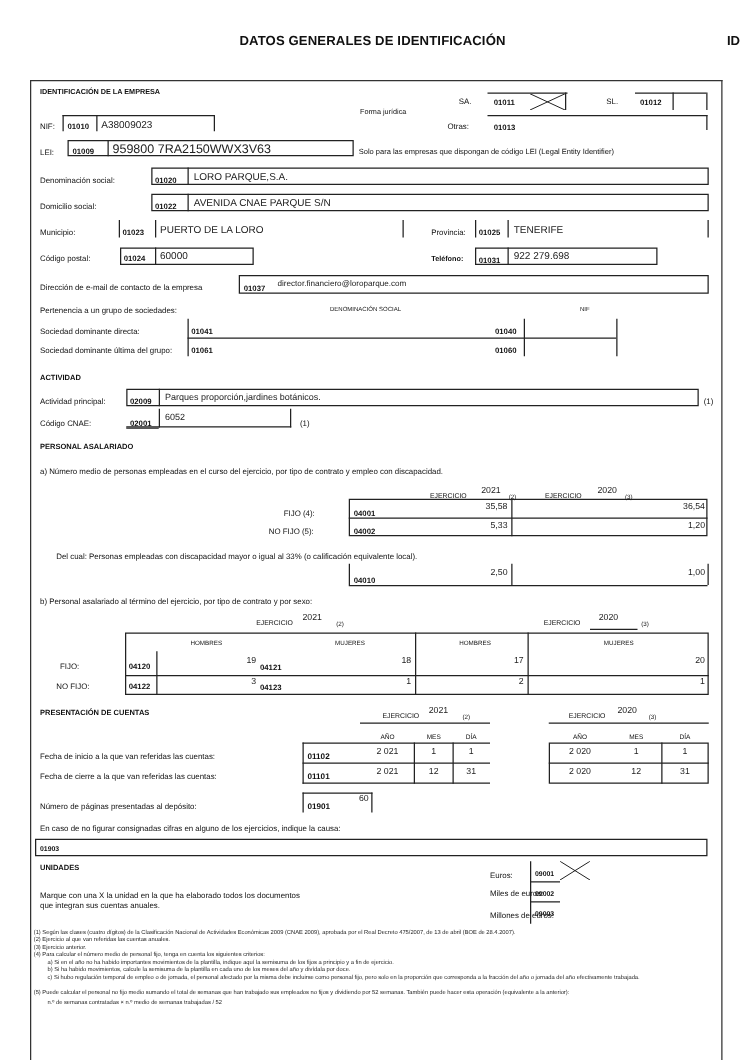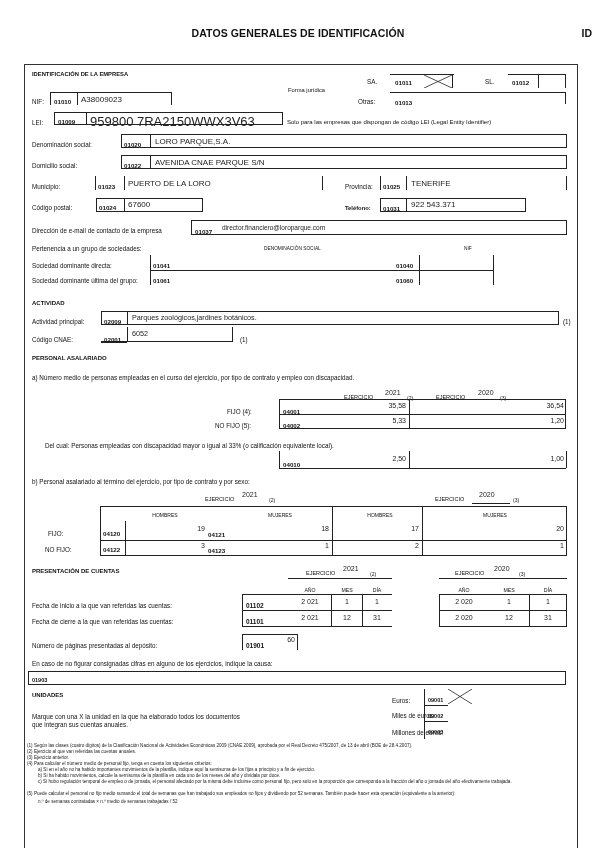--- a/index.html
+++ b/index.html
@@ -56,21 +56,21 @@
 <div class="lbl" style="left:32px;top:98px;">NIF:</div>
 <div class="box" style="left:50px;top:92px;width:122px;height:13px;border-bottom:none;"></div>
 <div class="code" style="left:54px;top:98px;">01010</div>
 <div class="vl" style="left:77px;top:92px;height:13px;"></div>
 <div class="val" style="left:81px;top:95px;">A38009023</div>
 
 <div class="lbl" style="left:32px;top:119px;">LEI:</div>
 <div class="box" style="left:54px;top:112px;width:229px;height:13px;"></div>
 <div class="code" style="left:58px;top:118px;">01009</div>
 <div class="vl" style="left:86px;top:112px;height:13px;"></div>
-<div class="val" style="left:90px;top:114px;font-size:13px;">959800 7RA2150WWX3V63</div>
+<div class="val" style="left:90px;top:114px;font-size:10px;">959800 7RA2150WWX3V63</div>
 <div class="lbl" style="left:287px;top:119px;font-size:6px;">Solo para las empresas que dispongan de código LEI (Legal Entity Identifier)</div>
 
 <div class="lbl" style="left:32px;top:141px;">Denominación social:</div>
 <div class="box" style="left:121px;top:134px;width:446px;height:14px;"></div>
 <div class="code" style="left:124px;top:141px;">01020</div>
 <div class="vl" style="left:150px;top:134px;height:14px;"></div>
 <div class="val" style="left:155px;top:137px;">LORO PARQUE,S.A.</div>
 
 <div class="lbl" style="left:32px;top:162px;">Domicilio social:</div>
 <div class="box" style="left:121px;top:155px;width:446px;height:14px;"></div>
@@ -89,27 +89,27 @@
 <div class="vl" style="left:380px;top:176px;height:14px;"></div>
 <div class="code" style="left:383px;top:183px;">01025</div>
 <div class="vl" style="left:406px;top:176px;height:14px;"></div>
 <div class="val" style="left:411px;top:179px;">TENERIFE</div>
 <div class="vl" style="left:566px;top:176px;height:14px;"></div>
 
 <div class="lbl" style="left:32px;top:204px;">Código postal:</div>
 <div class="box" style="left:96px;top:198px;width:107px;height:14px;"></div>
 <div class="code" style="left:99px;top:204px;">01024</div>
 <div class="vl" style="left:124px;top:198px;height:14px;"></div>
-<div class="val" style="left:128px;top:200px;">67600</div>
+<div class="val" style="left:128px;top:200px;">60000</div>
 
 <div class="lbl b" style="left:345px;top:205px;font-size:5.8px;">Teléfono:</div>
 <div class="box" style="left:380px;top:198px;width:146px;height:14px;"></div>
 <div class="code" style="left:383px;top:205px;">01031</div>
 <div class="vl" style="left:406px;top:198px;height:14px;"></div>
-<div class="val" style="left:411px;top:200px;">922 543.371</div>
+<div class="val" style="left:411px;top:200px;">922 279.698</div>
 
 <div class="lbl" style="left:32px;top:227px;">Dirección de e-mail de contacto de la empresa</div>
 <div class="box" style="left:191px;top:220px;width:376px;height:15px;"></div>
 <div class="code" style="left:195px;top:228px;">01037</div>
 <div class="val" style="left:222px;top:224px;font-size:6.5px;">director.financiero@loroparque.com</div>
 
 <div class="lbl" style="left:32px;top:245px;">Pertenencia a un grupo de sociedades:</div>
 <div class="lbl" style="left:264px;top:246px;font-size:4.8px;">DENOMINACIÓN SOCIAL</div>
 <div class="lbl" style="left:464px;top:246px;font-size:4.8px;">NIF</div>
 
@@ -127,21 +127,21 @@
 <div class="code" style="left:153px;top:277px;">01061</div>
 <div class="code" style="left:396px;top:277px;">01060</div>
 <div class="abs" style="left:176px;top:271px;width:216px;height:14px;"></div>
 <div class="abs" style="left:420px;top:271px;width:72px;height:14px;"></div>
 
 <div class="sec" style="left:32px;top:300px;font-size:6px;">ACTIVIDAD</div>
 <div class="lbl" style="left:32px;top:318px;">Actividad principal:</div>
 <div class="box" style="left:101px;top:311px;width:458px;height:14px;"></div>
 <div class="code" style="left:104px;top:318px;">02009</div>
 <div class="vl" style="left:127px;top:311px;height:14px;"></div>
-<div class="val" style="left:132px;top:313px;font-size:7.2px;">Parques zoológicos,jardines botánicos.</div>
+<div class="val" style="left:132px;top:313px;font-size:7.2px;">Parques proporción,jardines botánicos.</div>
 <div class="lbl" style="left:563px;top:318px;">(1)</div>
 
 <div class="lbl" style="left:32px;top:336px;">Código CNAE:</div>
 <div class="box" style="left:101px;top:327px;width:132px;height:15px;border-top:none;border-left:none;"></div>
 <div class="code" style="left:104px;top:336px;">02001</div>
 <div class="vl" style="left:127px;top:327px;height:15px;"></div>
 <div class="hl" style="left:101px;top:342px;width:26px;"></div>
 <div class="val" style="left:132px;top:329px;font-size:7.2px;">6052</div>
 <div class="lbl" style="left:240px;top:336px;">(1)</div>
 

